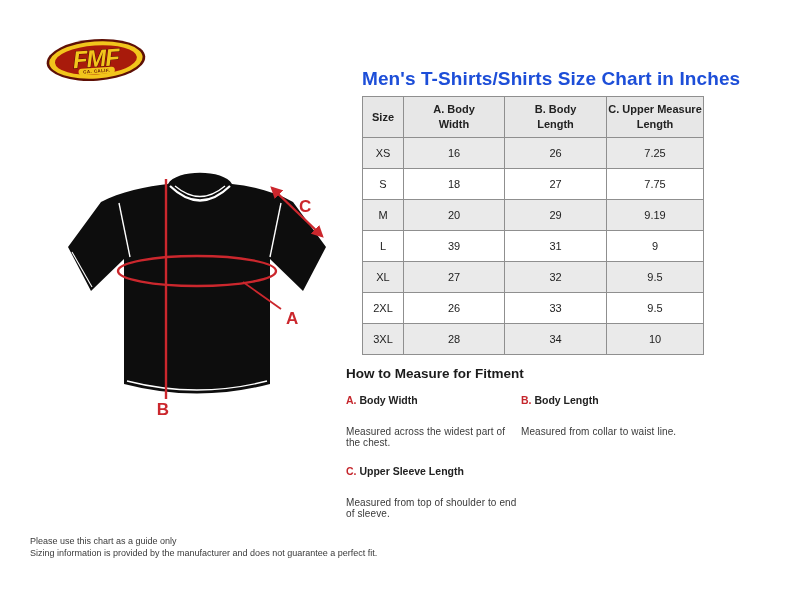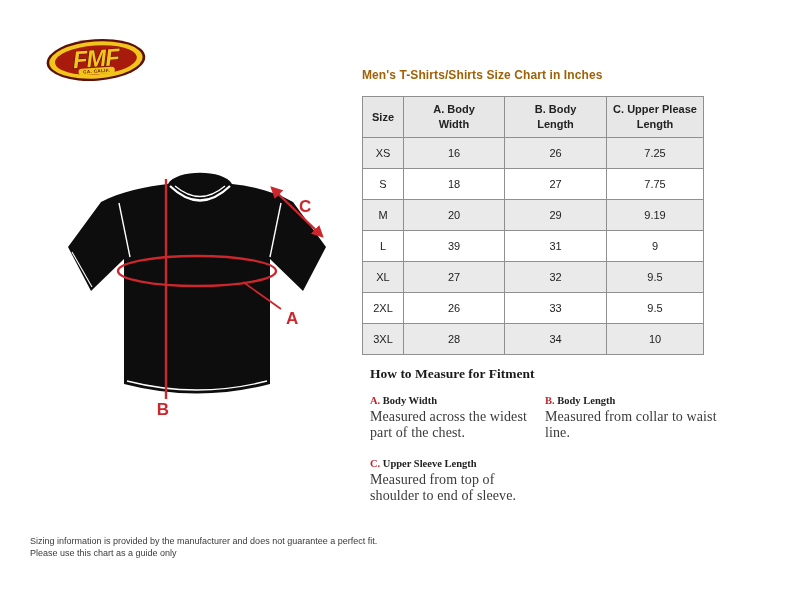--- a/index.html
+++ b/index.html
@@ -11,47 +11,47 @@
   .abs { position:absolute; }
 
   
   #logo { left:44px; top:34px; width:104px; height:54px; }
 
   
   #shirt { left:40px; top:150px; width:320px; height:290px; }
 
   
   .chart-title {
-    left:362px; top:68px; font-size:12px; font-weight:bold; color:#a16207;
+    left:362px; top:68px; font-size:19px; font-weight:bold; color:#1d4ed8;
     letter-spacing:0.1px;
   }
   table.sizes {
     position:absolute; left:362px; top:96px; width:341px;
     border-collapse:collapse; table-layout:fixed;
     border:1px solid #14532d;
   }
   table.sizes th, table.sizes td {
     border:1px solid #8f8f8f; text-align:center; vertical-align:middle;
     padding:0; color:#222222;
   }
   table.sizes thead th {
     height:40px; background:#e7e7e7; font-size:11px; font-weight:bold;
     white-space:pre-line; line-height:1.35;
   }
   table.sizes tbody td { height:30px; font-size:11px; background:#ffffff; }
   table.sizes tbody tr:nth-child(odd) td { background:#eaeaea; }
   table.sizes tbody td.size-col { font-weight:normal; }
 
   
-  .measure { left:370px; top:366px; width:350px; color:#1b1b1b;font-family:Liberation Serif, serif; }
+  .measure { left:346px; top:366px; width:350px; color:#1b1b1b; }
   .measure-heading { font-size:13.5px; font-weight:bold; margin:0 0 13px 0; }
   .measure-grid { display:grid; grid-template-columns:175px 1fr; row-gap:17px; }
   .m-name { font-size:10.5px; font-weight:bold; color:#222222; }
   .m-letter { color:#c5262c; }
-  .m-desc { font-size:14px; color:#3a3a3a; margin-top:3px; letter-spacing:0.1px; }
+  .m-desc { font-size:10px; color:#3a3a3a; margin-top:20px; letter-spacing:0.1px; }
 
   
   .footer { left:30px; top:536px; font-size:9px; color:#3a3a3a; line-height:1.3; }
 </style>
 </head>
 <body>
 
 <svg id="logo" class="abs" viewBox="0 0 100 50">
   <g transform="rotate(-4 50 25)">
     <ellipse cx="50" cy="24" rx="47.5" ry="20" fill="#5e1006"></ellipse>
@@ -112,21 +112,21 @@
       <col style="width:102px">
       <col style="width:97px">
     </colgroup>
   <thead>
     <tr>
       <th>Size</th>
       <th>A. Body
 Width</th>
       <th>B. Body
 Length</th>
-      <th>C. Upper Please
+      <th>C. Upper Measure
 Length</th>
     </tr>
   </thead>
   <tbody>
     <tr>
       <td class="size-col">XS</td>
       <td>16</td>
       <td>26</td>
       <td>7.25</td>
     </tr>
@@ -191,15 +191,15 @@
         <span class="m-letter">C.</span>
         <span>Upper Sleeve Length</span>
       </div>
       <div class="m-desc">Measured from top of shoulder to end of sleeve.</div>
     </div>
     <div></div>
   </div>
 </div>
 
 <div class="abs footer">
+  <div>Please use this chart as a guide only</div>
   <div>Sizing information is provided by the manufacturer and does not guarantee a perfect fit.</div>
-  <div>Please use this chart as a guide only</div>
 </div>
 
 </body></html>

